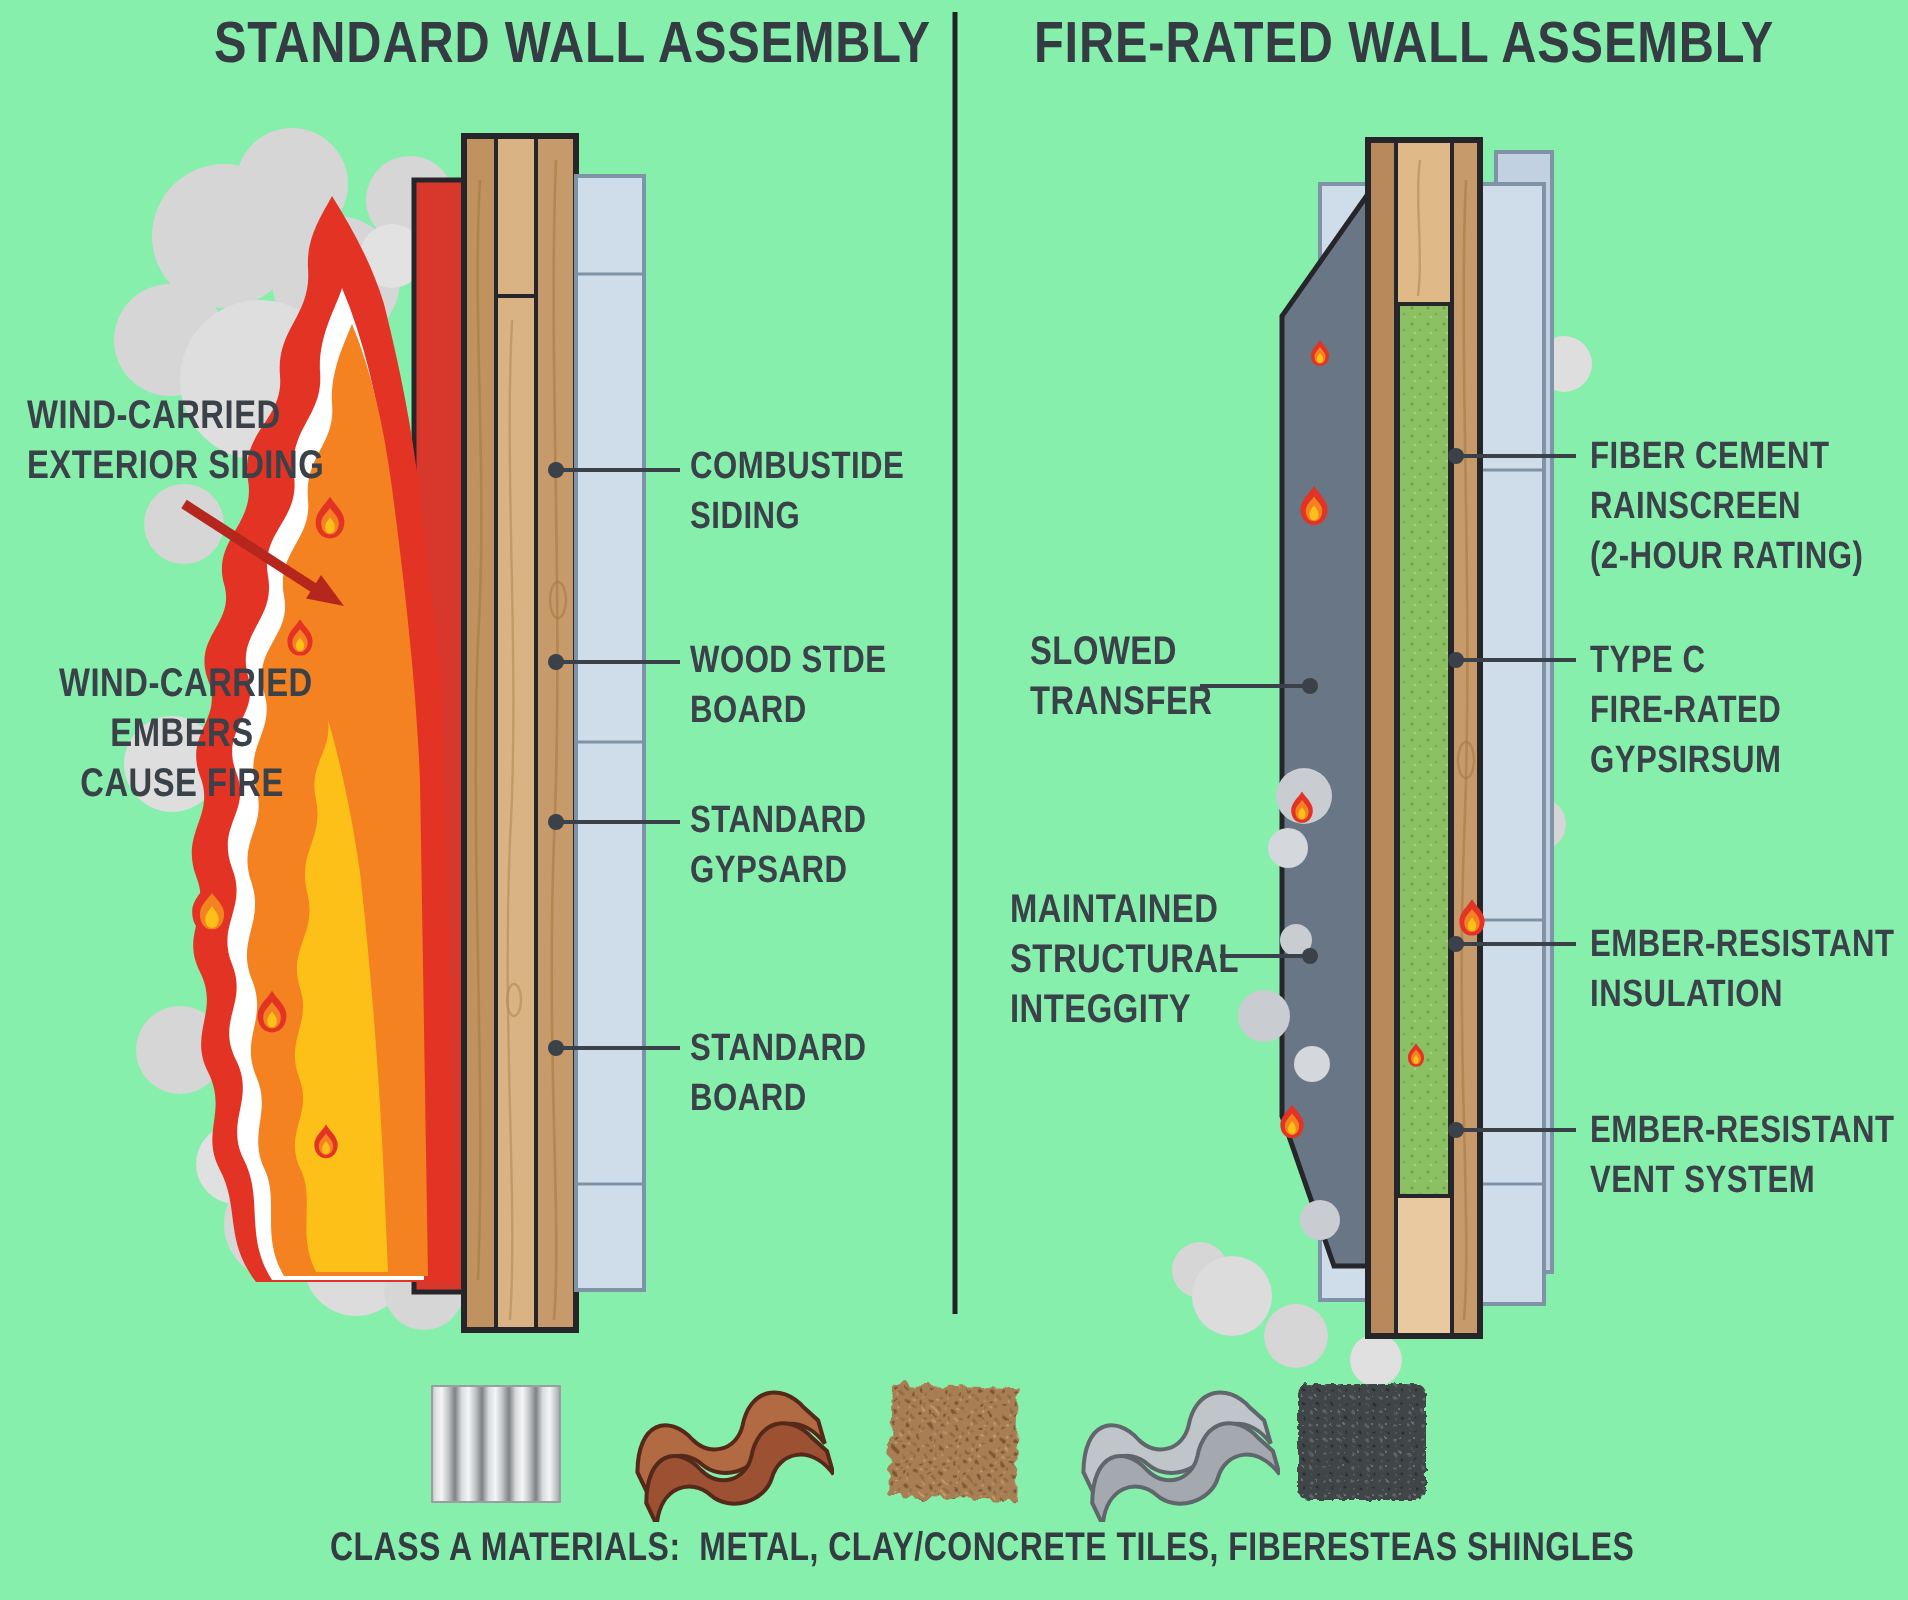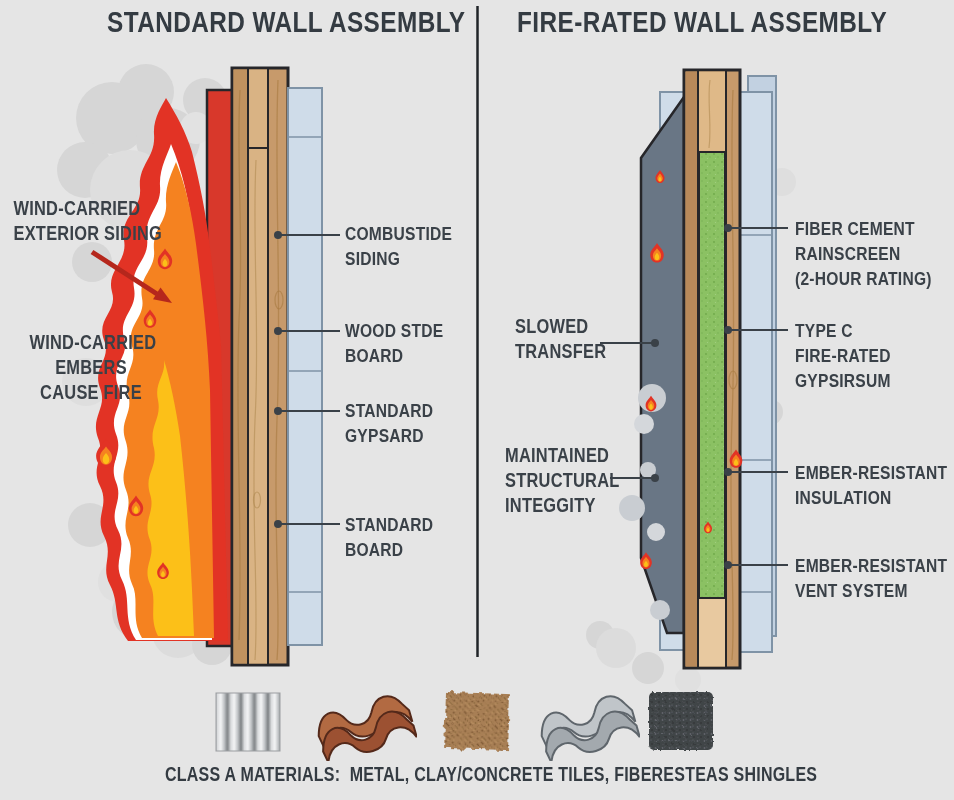--- a/index.html
+++ b/index.html
@@ -1,16 +1,16 @@
 <!DOCTYPE html>
 <html><head>
 <meta charset="utf-8">
 <style>
   html,body{margin:0;padding:0;background:#ffffff;}
-  #canvas{position:relative;width:954px;height:800px;background:#e5e5e5;overflow:hidden;
+  #canvas{position:relative;width:954px;height:800px;background:#86efac;overflow:hidden;
           font-family:"Liberation Sans",sans-serif;}
   svg.art{position:absolute;left:0;top:0;}
   .title{position:absolute;width:400px;text-align:center;font-weight:bold;font-size:29px;
          letter-spacing:.5px;color:#343b42;transform:scaleX(.84);transform-origin:50% 0;white-space:nowrap;}
   .lbl{position:absolute;font-weight:bold;font-size:19px;line-height:25px;letter-spacing:.3px;
        color:#3a4148;transform:scaleX(.82);white-space:nowrap;}
   .lbl span{display:block;}
   .lbl.ctr{text-align:center;transform-origin:50% 0;}
   .lbl.lft{transform-origin:0 0;}
   .lbl.big{font-size:20px;line-height:25px;}

